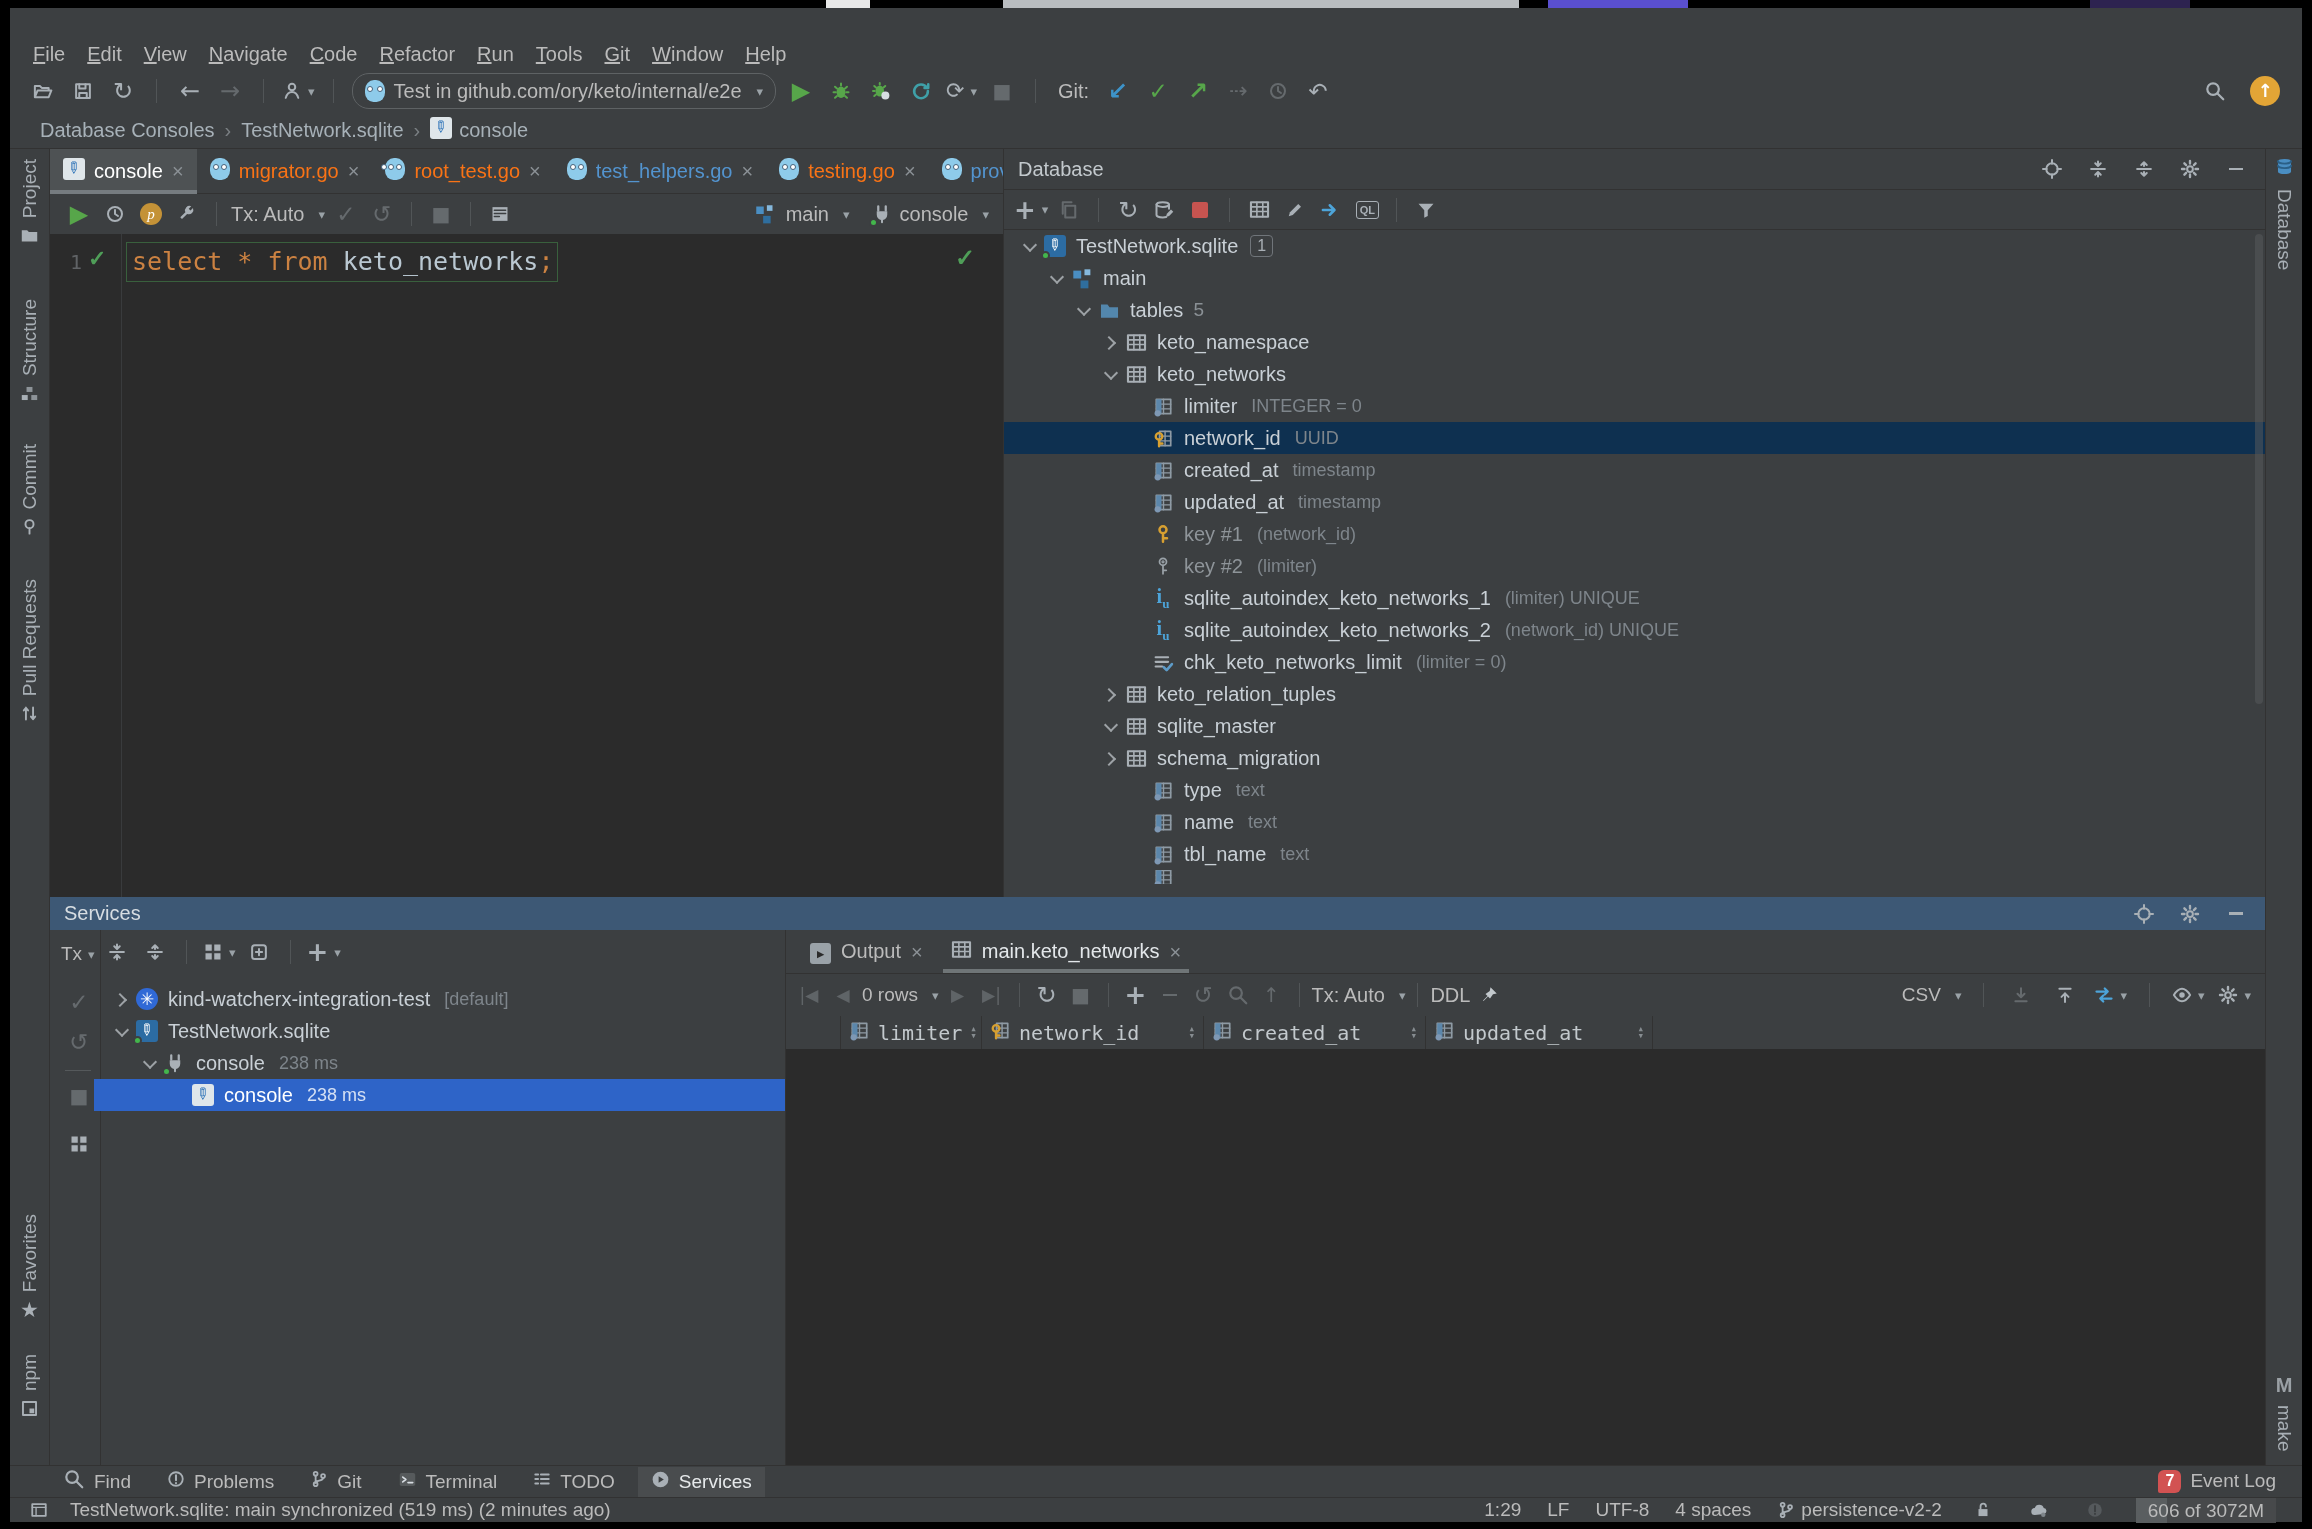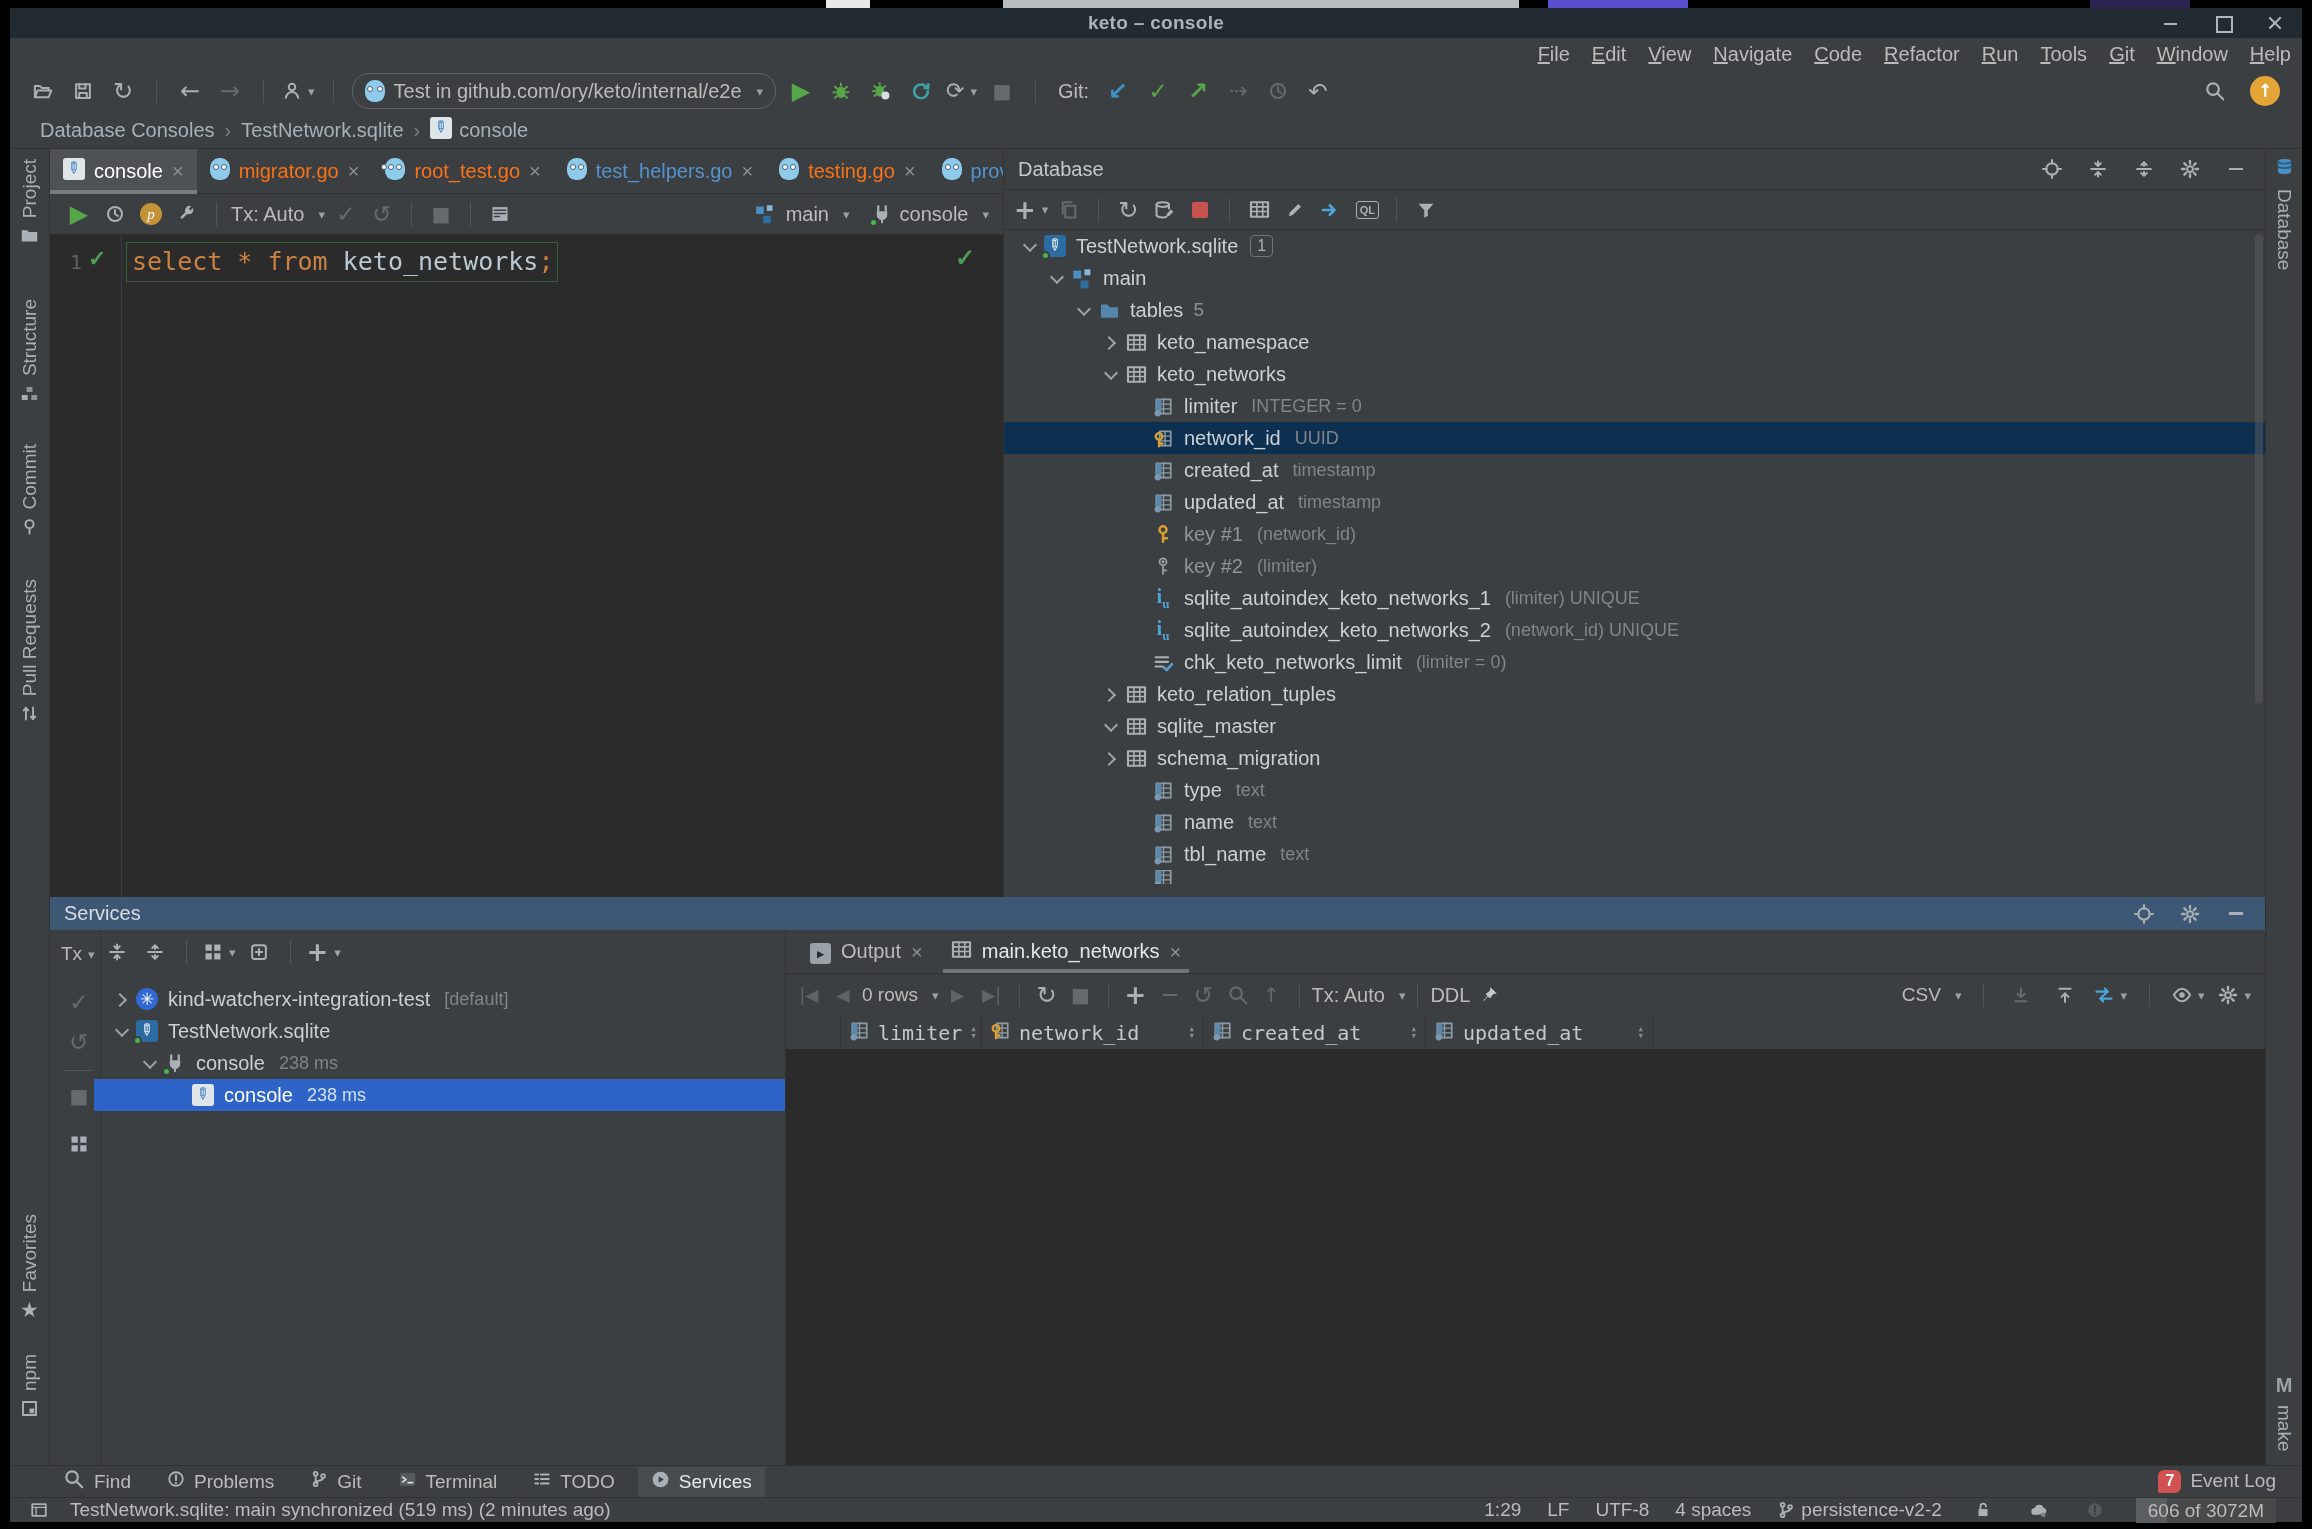--- a/index.html
+++ b/index.html
@@ -16,21 +16,21 @@
               display:flex; align-items:center; justify-content:center; }
   .titlebar .ttl { color:#a8b4b9; font-size:19px; font-weight:bold; letter-spacing:.3px; }
   .winctl { position:absolute; right:18px; top:0; height:30px; display:flex; gap:34px; align-items:center; }
   .wc { width:18px; height:18px; position:relative; display:inline-block; cursor:default; }
   .wc-min::before { content:""; position:absolute; left:2px; top:9px; width:13px; height:2px; background:#aeb6b9; }
   .wc-max::before { content:""; position:absolute; left:2px; top:2px; width:13px; height:13px; border:2px solid #aeb6b9; }
   .wc-close::before,.wc-close::after { content:""; position:absolute; left:8px; top:1px; width:2.4px; height:16px; background:#aeb6b9; }
   .wc-close::before { transform:rotate(45deg);} .wc-close::after { transform:rotate(-45deg);}
 
   
-  .menubar { position:absolute; left:0; top:30px; width:100%; height:32px; display:flex; align-items:center; padding-left:12px;justify-content:flex-end; }
+  .menubar { position:absolute; left:0; top:30px; width:100%; height:32px; display:flex; align-items:center; padding-left:12px; }
   .menu-item { color:#bbbbbb; font-size:20px; padding:2px 11px; }
   .menu-item::first-letter { text-decoration:underline; }
 
   
   .toolbar { position:absolute; left:0; top:62px; width:100%; height:42px; display:flex; align-items:center; padding-left:18px; gap:10px; }
   .ibtn { display:inline-flex; align-items:center; justify-content:center; min-width:30px; height:32px; color:#a9b0b6; }
   .dim { opacity:.38; }
   .sepv { width:1px; height:24px; background:#515557; margin:0 8px; }
   .g { font-family:"DejaVu Sans", sans-serif; line-height:1; }
   .combo { display:flex; align-items:center; gap:9px; height:36px; border:1px solid #5e6264; border-radius:17px;
@@ -167,28 +167,20 @@
 </head>
 <body>
 
 <div class="frag" style="left:826px;width:44px;background:#e8e8e8;"></div>
 <div class="frag" style="left:1003px;width:516px;background:#b9bdc0;"></div>
 <div class="frag" style="left:1548px;width:140px;background:#5a4fcf;"></div>
 <div class="frag" style="left:2090px;width:100px;background:#2d2350;"></div>
 
 <div class="win">
 
-  <div class="titlebar">
-    <span class="ttl">keto – console</span>
-    <span class="winctl">
-      <span class="wc wc-min"></span>
-      <span class="wc wc-max"></span>
-      <span class="wc wc-close"></span>
-    </span>
-  </div>
 
   <div class="menubar" id="menubar">
       <span class="menu-item">File</span>
       <span class="menu-item">Edit</span>
       <span class="menu-item">View</span>
       <span class="menu-item">Navigate</span>
       <span class="menu-item">Code</span>
       <span class="menu-item">Refactor</span>
       <span class="menu-item">Run</span>
       <span class="menu-item">Tools</span>

